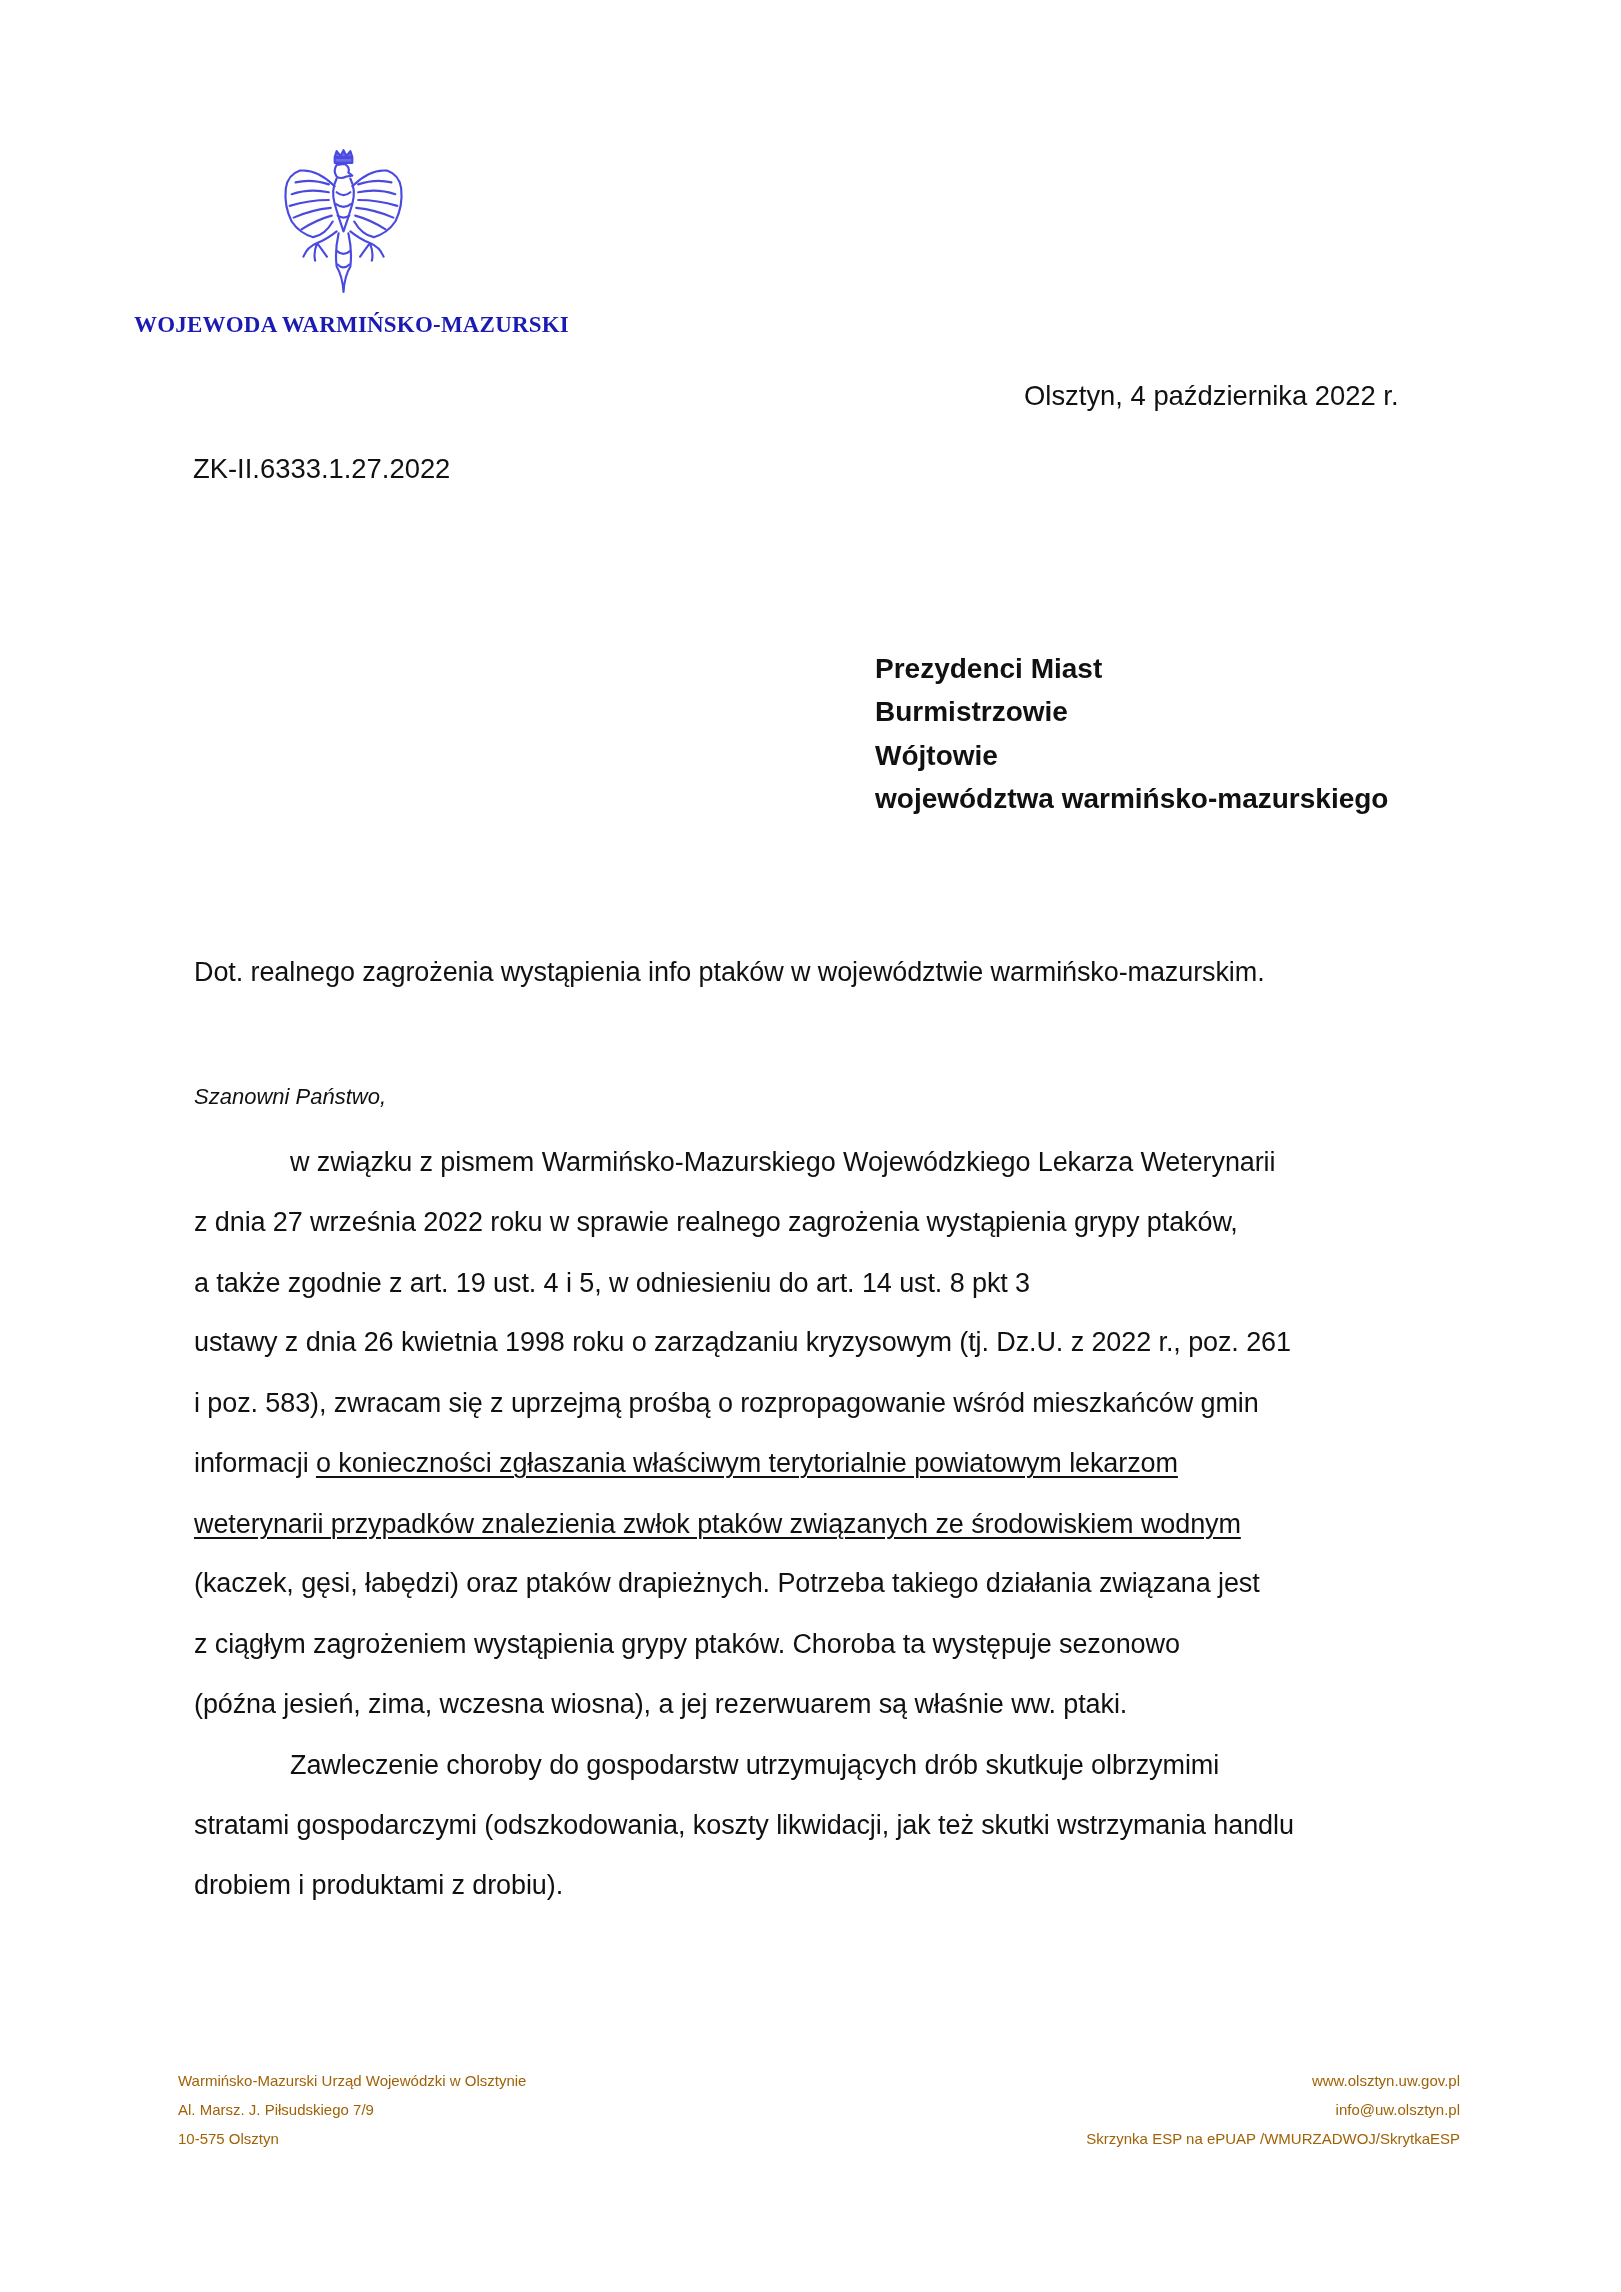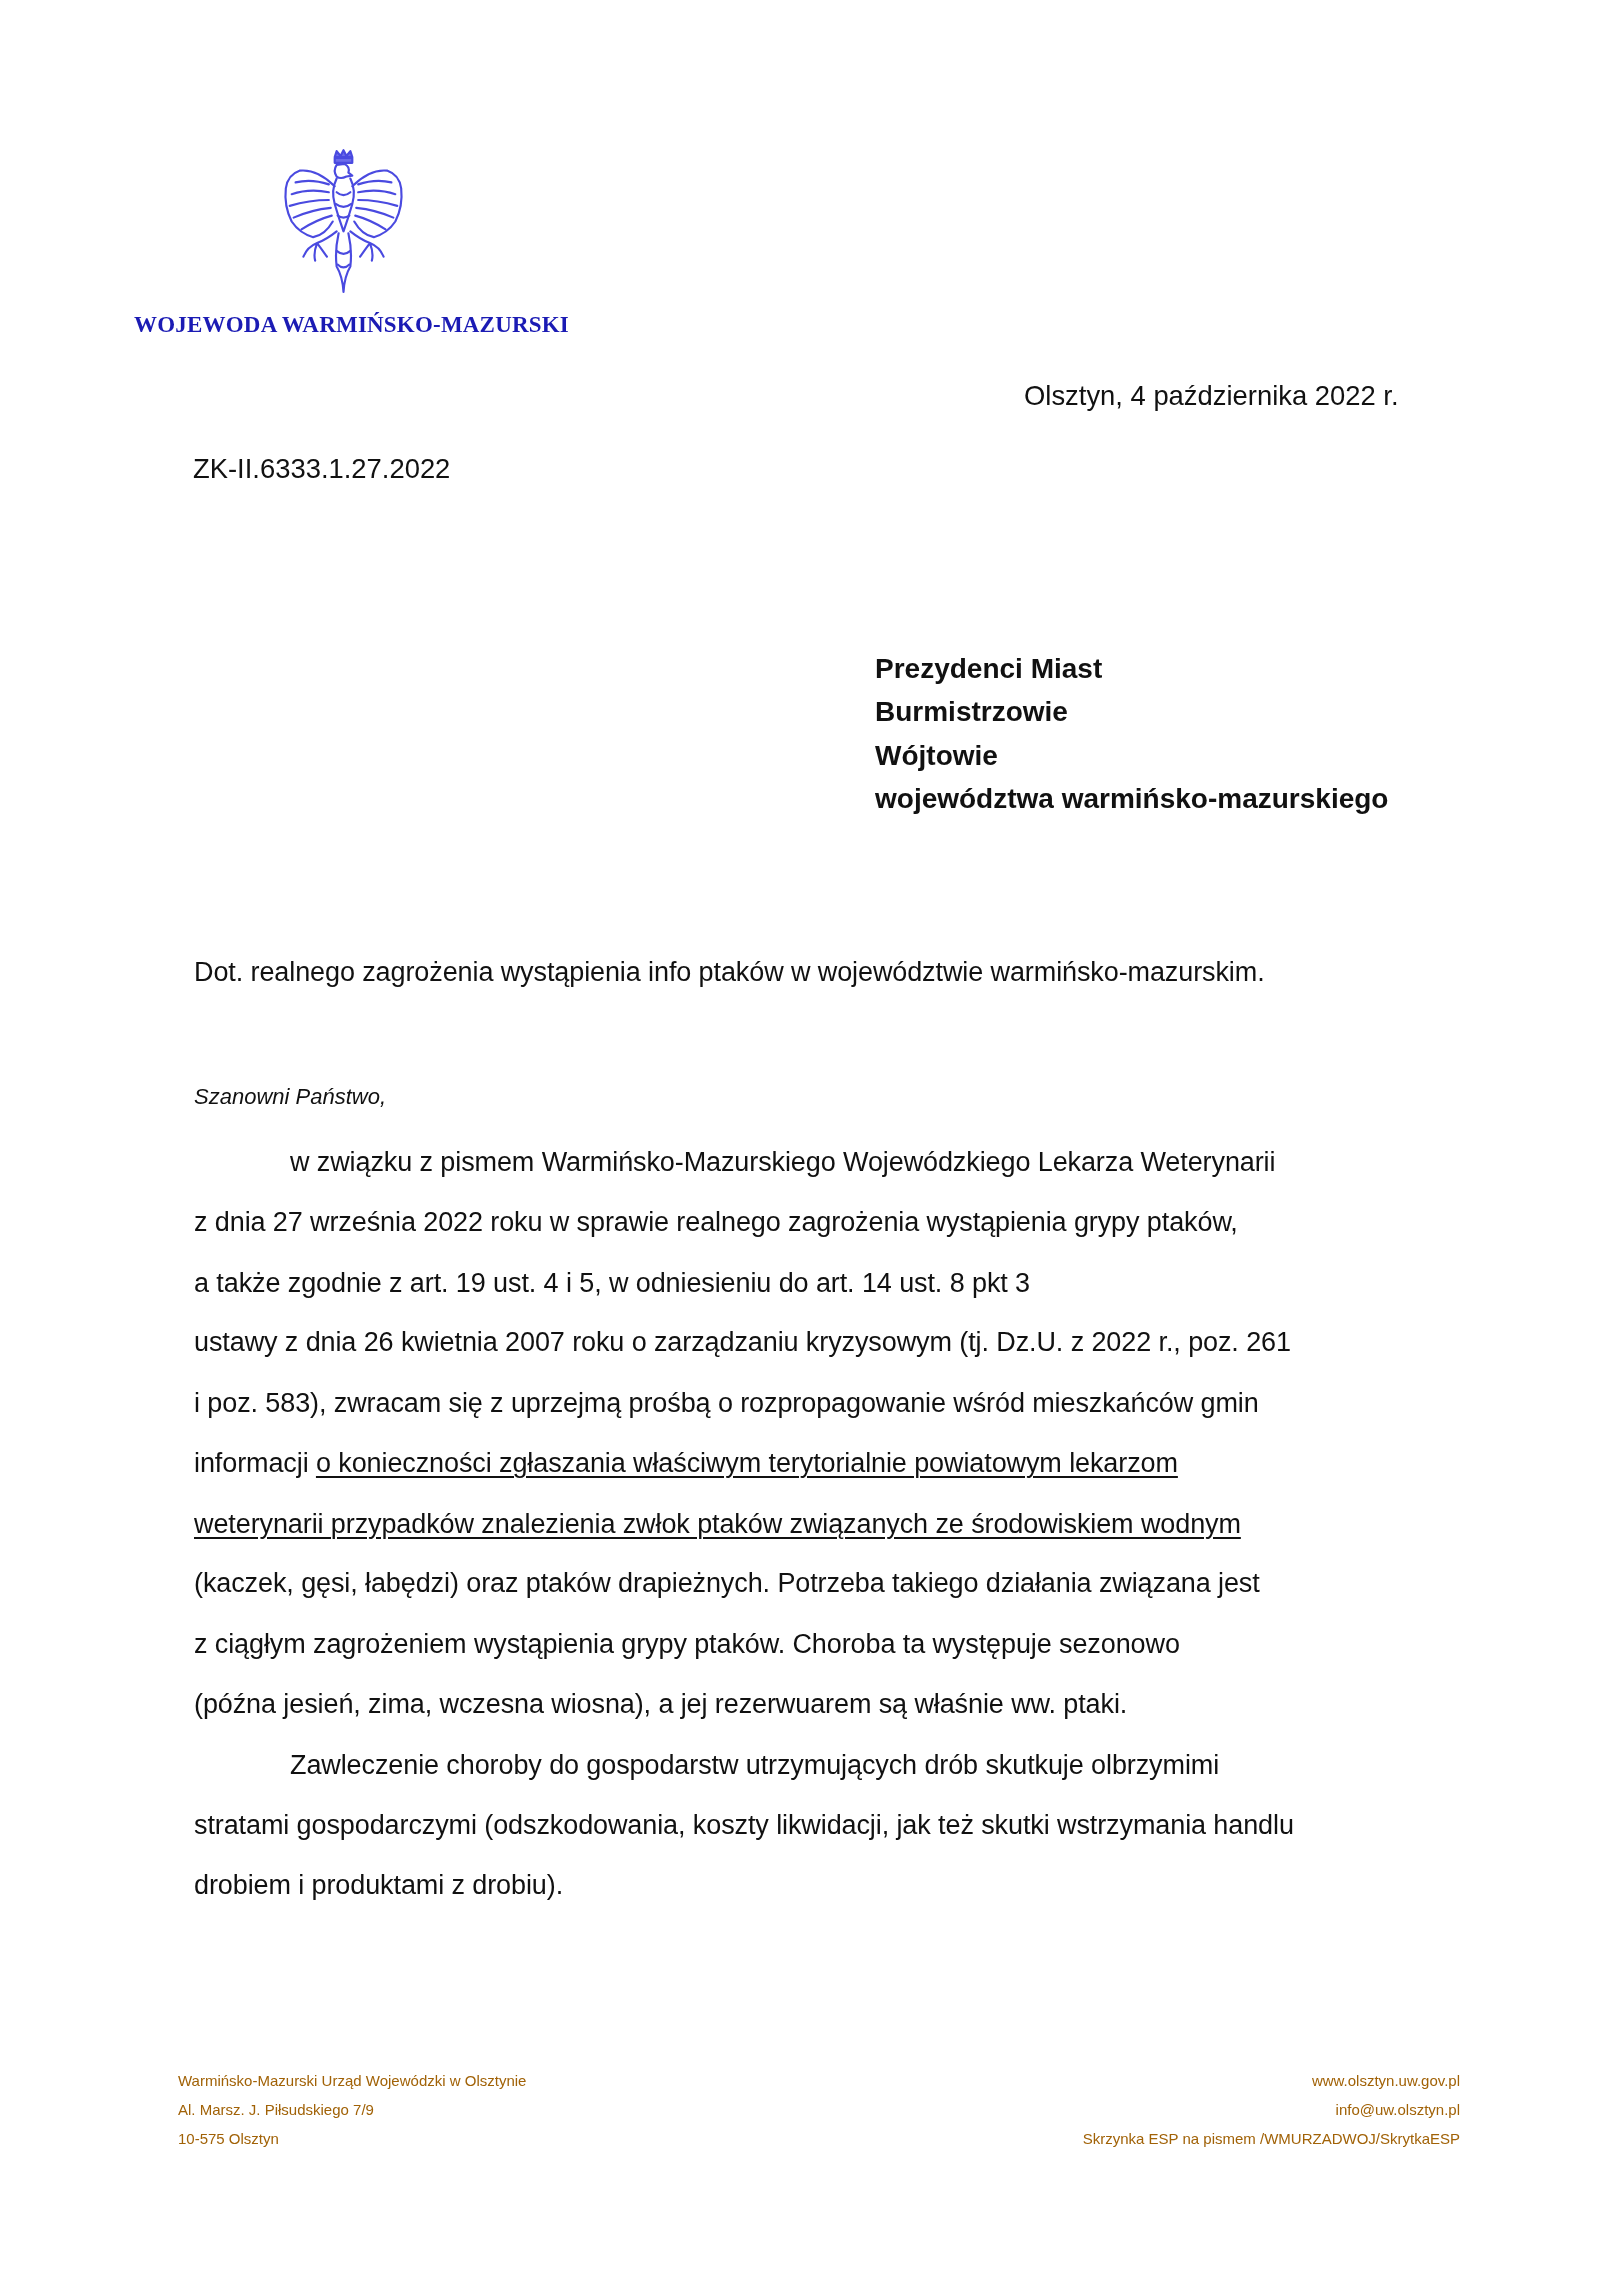--- a/index.html
+++ b/index.html
@@ -71,21 +71,21 @@
 <div class="abs recip" style="top:728px">Wójtowie</div>
 <div class="abs recip" style="top:771px">województwa warmińsko-mazurskiego</div>
 
 <div class="abs subject">Dot. realnego zagrożenia wystąpienia info ptaków w województwie warmińsko-mazurskim.</div>
 <div class="abs salut">Szanowni Państwo,</div>
 
 <div>
   <div class="abs line indent" style="top:1135px">w związku z pismem Warmińsko-Mazurskiego Wojewódzkiego Lekarza Weterynarii</div>
   <div class="abs line" style="top:1195px">z dnia 27 września 2022 roku w sprawie realnego zagrożenia wystąpienia grypy ptaków,</div>
   <div class="abs line" style="top:1256px">a także zgodnie z art. 19 ust. 4 i 5, w odniesieniu do art. 14 ust. 8 pkt 3</div>
-  <div class="abs line" style="top:1315px">ustawy z dnia 26 kwietnia 2007 roku o zarządzaniu kryzysowym (tj. Dz.U. z 2022 r., poz. 261</div>
+  <div class="abs line" style="top:1315px">ustawy z dnia 26 kwietnia 1998 roku o zarządzaniu kryzysowym (tj. Dz.U. z 2022 r., poz. 261</div>
   <div class="abs line" style="top:1376px">i  poz. 583), zwracam się z uprzejmą prośbą o rozpropagowanie wśród mieszkańców gmin</div>
   <div class="abs line" style="top:1436px">
     <span>informacji </span><span class="u">o konieczności zgłaszania właściwym terytorialnie powiatowym lekarzom</span>
   </div>
   <div class="abs line" style="top:1497px">
     <span class="u">weterynarii przypadków znalezienia zwłok ptaków związanych ze środowiskiem wodnym</span>
   </div>
   <div class="abs line" style="top:1556px">(kaczek, gęsi, łabędzi) oraz ptaków drapieżnych. Potrzeba takiego działania związana jest</div>
   <div class="abs line" style="top:1617px">z ciągłym zagrożeniem wystąpienia grypy ptaków. Choroba ta występuje sezonowo</div>
   <div class="abs line" style="top:1677px">(późna jesień, zima, wczesna wiosna), a jej rezerwuarem są właśnie ww. ptaki.</div>
@@ -96,15 +96,15 @@
 
 <div class="abs footer footer-left">
   <div>Warmińsko-Mazurski Urząd Wojewódzki w Olsztynie</div>
   <div>Al. Marsz. J. Piłsudskiego 7/9</div>
   <div>10-575 Olsztyn</div>
 </div>
 
 <div class="abs footer footer-right">
   <div>www.olsztyn.uw.gov.pl</div>
   <div>info@uw.olsztyn.pl</div>
-  <div>Skrzynka ESP na pismem /WMURZADWOJ/SkrytkaESP</div>
+  <div>Skrzynka ESP na ePUAP /WMURZADWOJ/SkrytkaESP</div>
 </div>
 
 
 </body></html>

